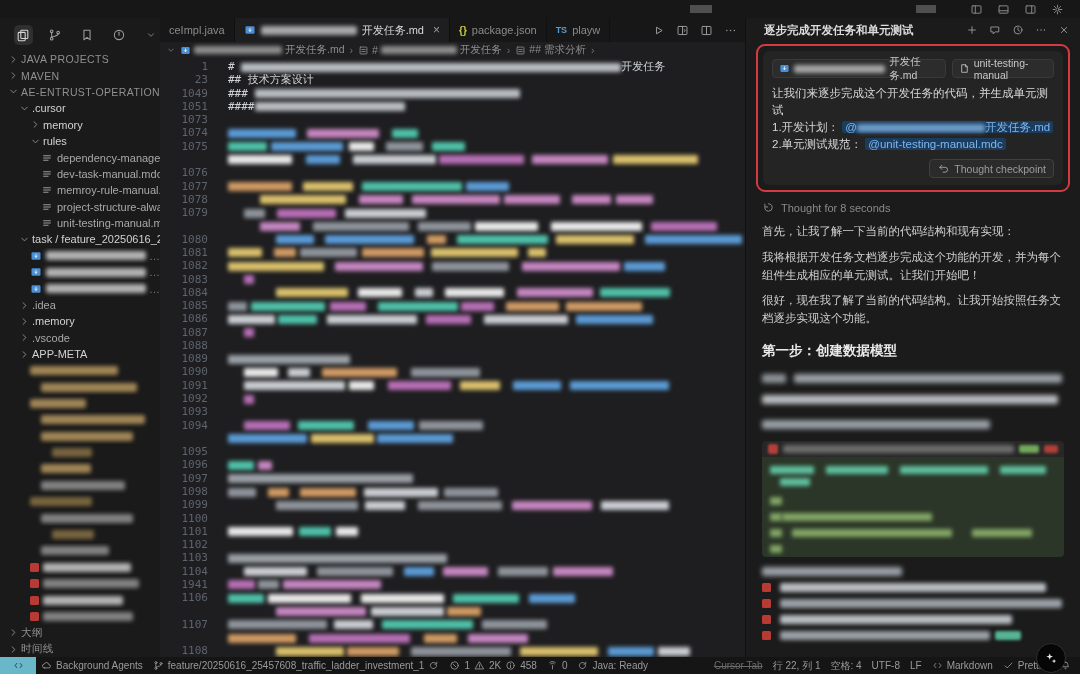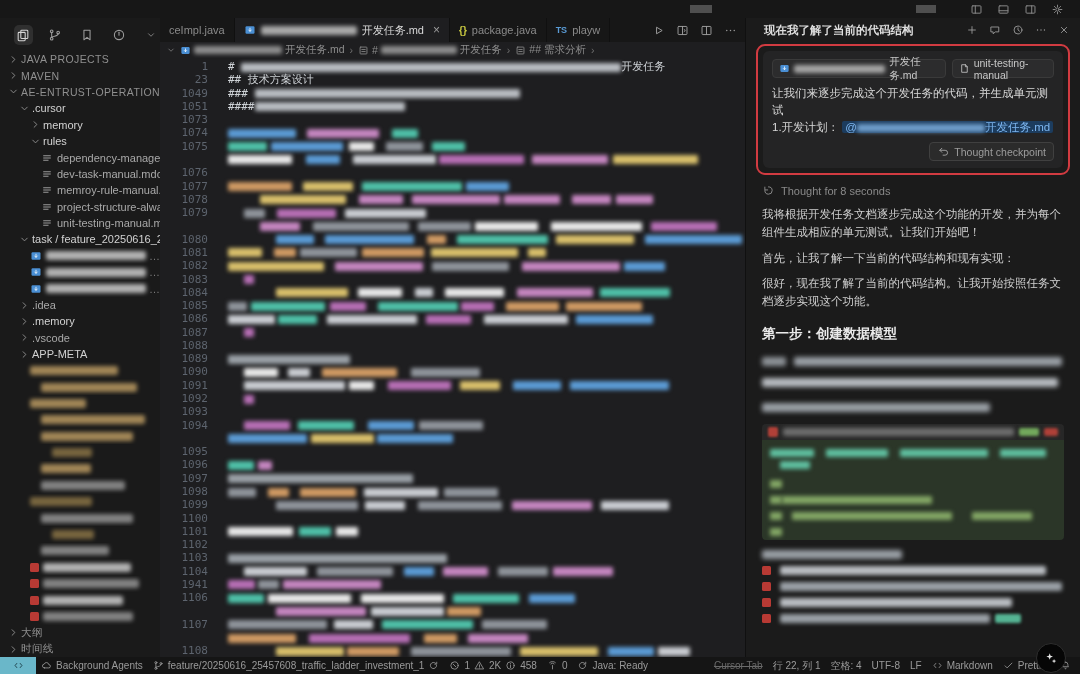--- a/index.html
+++ b/index.html
@@ -414,21 +414,21 @@
             <rect x="2" y="3" width="12" height="10" rx="1.6" fill="#4a8fd4" stroke="none"></rect>
             <path d="M8 5.6v4M6.3 8l1.7 1.8L9.7 8" stroke="#eaf3fb"></path>
           </svg>
         </span>
         <span class="blur" style="width: 96px; height: 9px; background: rgb(169, 169, 169);"></span>
         <span>开发任务.md</span>
         <span class="close">×</span>
       </div>
       <div class="tab">
         <span class="braces">{}</span>
-        <span>package.java</span>
+        <span>package.json</span>
       </div>
       <div class="tab">
         <span class="ts">TS</span>
         <span>playw</span>
       </div>
       <span id="editor-actions">
         <span class="ic" style="width: 13px; height: 13px;">
           <svg viewBox="0 0 16 16">
             <path d="M6 4.2l6.5 3.8L6 11.8z"></path>
           </svg>
@@ -668,21 +668,21 @@
       </div>
       <div class="line">
         <span class="ln">1108</span>
         <span class="lc"><span><span style="display: inline-block; width: 48px;"></span><span class="seg" style="width: 68px; background: rgb(217, 192, 107);"></span><span style="display: inline-block; width: 3px;"></span><span class="seg" style="width: 52px; background: rgb(207, 154, 99);"></span><span style="display: inline-block; width: 12px;"></span><span class="seg" style="width: 100px; background: rgb(143, 148, 155);"></span><span style="display: inline-block; width: 9px;"></span><span class="seg" style="width: 78px; background: rgb(217, 192, 107);"></span><span style="display: inline-block; width: 10px;"></span><span class="seg" style="width: 46px; background: rgb(91, 155, 213);"></span><span style="display: inline-block; width: 4px;"></span><span class="seg" style="width: 32px; background: rgb(201, 204, 209);"></span><span style="display: inline-block; width: 14px;"></span></span></span>
       </div>
     </div>
 </div>
 
 <div id="chat" class="abs">
   <div id="chat-header">
-    <span id="chat-title">现在我了解了当前的代码结构</span>
+    <span id="chat-title">逐步完成开发任务和单元测试</span>
     <span id="chat-hicons">
         <span class="ic" style="width: 12px; height: 12px;">
           <svg viewBox="0 0 16 16">
             <path d="M8 3.5v9M3.5 8h9"></path>
           </svg>
         </span>
         <span class="ic" style="width: 12px; height: 12px;">
           <svg viewBox="0 0 16 16">
             <path d="M3 4h10v6.5H8.5L5.5 13v-2.5H3z"></path>
           </svg>
@@ -729,20 +729,24 @@
                 </svg>
               </span>
               <span>unit-testing-manual</span>
             </span>
           </div>
         <div class="umline">让我们来逐步完成这个开发任务的代码，并生成单元测试</div>
         <div class="umline">
           <span>1.开发计划：</span>
           <span class="mention"><span>@</span><span class="blur" style="width:128px;height:8px;background:#6f9ecb"></span><span>开发任务.md</span></span>
         </div>
+        <div class="umline">
+          <span>2.单元测试规范：</span>
+          <span class="mention">@unit-testing-manual.mdc</span>
+        </div>
         <div id="restore-row">
           <span id="restore-btn">
             <span class="ic">
                 <svg viewBox="0 0 16 16">
                   <path d="M6 4L3.5 6.5 6 9"></path>
                   <path d="M3.5 6.5H10a3 3 0 010 6H7.5"></path>
                 </svg>
               </span>
             <span>Thought checkpoint</span>
           </span>
@@ -753,22 +757,22 @@
     <div class="dimrow">
       <span class="ic">
           <svg viewBox="0 0 16 16">
             <path d="M3.5 8a4.5 4.5 0 104.5-4.5"></path>
             <path d="M3.5 3.8v3.5H7"></path>
           </svg>
         </span>
       <span>Thought for 8 seconds</span>
     </div>
 
+    <div class="para">首先，让我了解一下当前的代码结构和现有实现：</div>
     <div class="para">我将根据开发任务文档逐步完成这个功能的开发，并为每个组件生成相应的单元测试。让我们开始吧！</div>
-    <div class="para">首先，让我了解一下当前的代码结构和现有实现：</div>
 
 
     <div class="para">很好，现在我了解了当前的代码结构。让我开始按照任务文档逐步实现这个功能。</div>
 
     <div id="step-heading">第一步：创建数据模型</div>
 
     <div id="chat-redacted">
         <div style="display: flex; gap: 8px; align-items: center;">
           <div class="cblur" style="width: 24px; background: rgb(141, 146, 151);"></div>
           <div class="cblur" style="width: 268px; background: rgb(154, 160, 166);"></div>

